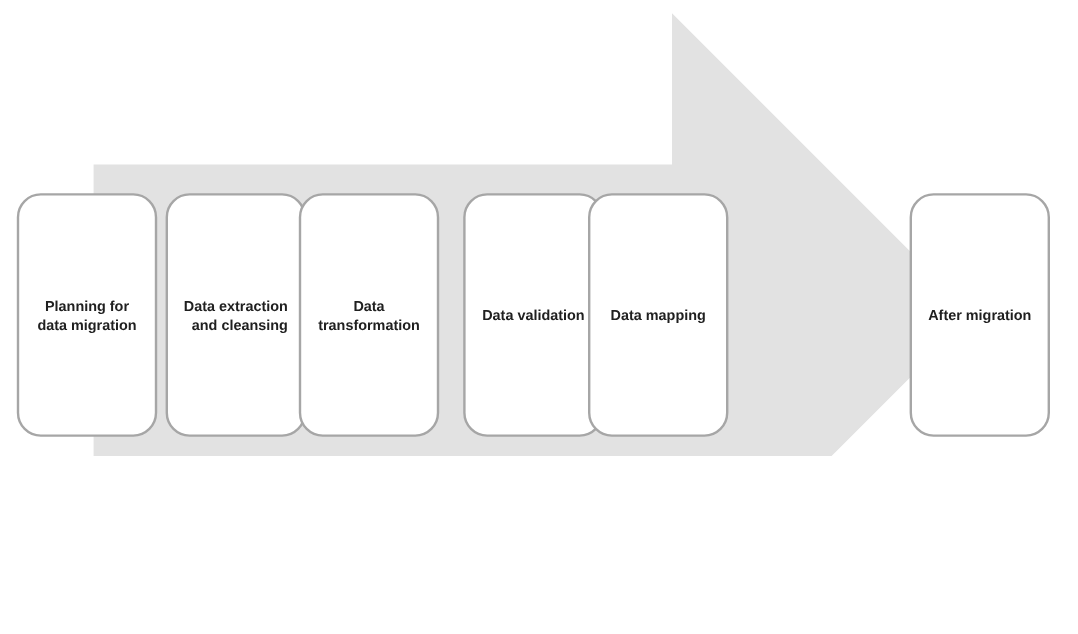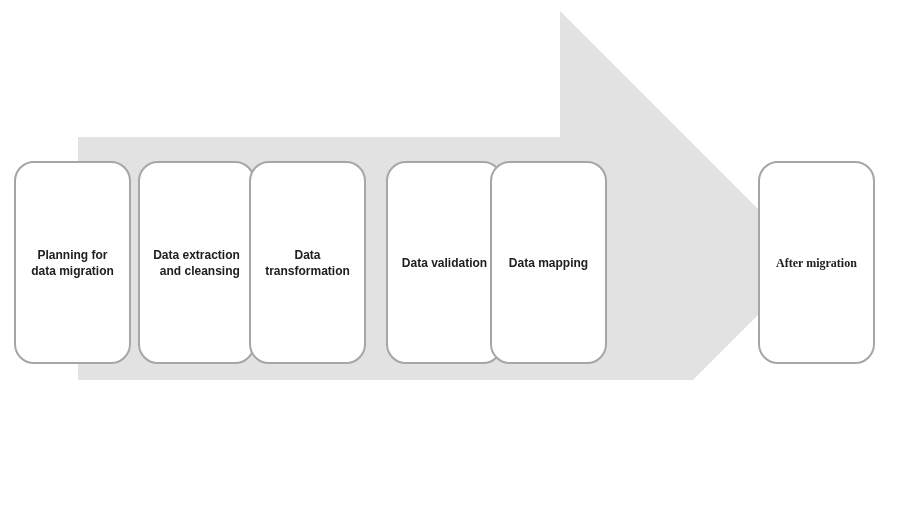--- a/index.html
+++ b/index.html
@@ -32,21 +32,21 @@
     padding:0 8px;
   }
   .step-label{
     font-size:12px;
     font-weight:bold;
     line-height:16px;
     color:var(--text-color);
     white-space:pre-line;
   }
   .s0{left:14px;} .s1{left:138px;text-align:right;} .s2{left:249px;}
-  .s3{left:386px;} .s4{left:490px;} .s5{left:634px;} .s6{left:758px;font-family:Liberation Serif, serif;}
+  .s3{left:386px;} .s4{left:490px;} .s5{left:634px;} .s6{left:758px;}
 </style>
 </head>
 <body>
 
 <div class="canvas">
 
   <svg class="arrow-svg" viewBox="0 0 898 528" aria-hidden="true">
     <polygon class="arrow-shape" points="78,137 560,137 560,11 811,262 560,513 560,388 78,388"></polygon>
   </svg>
 

